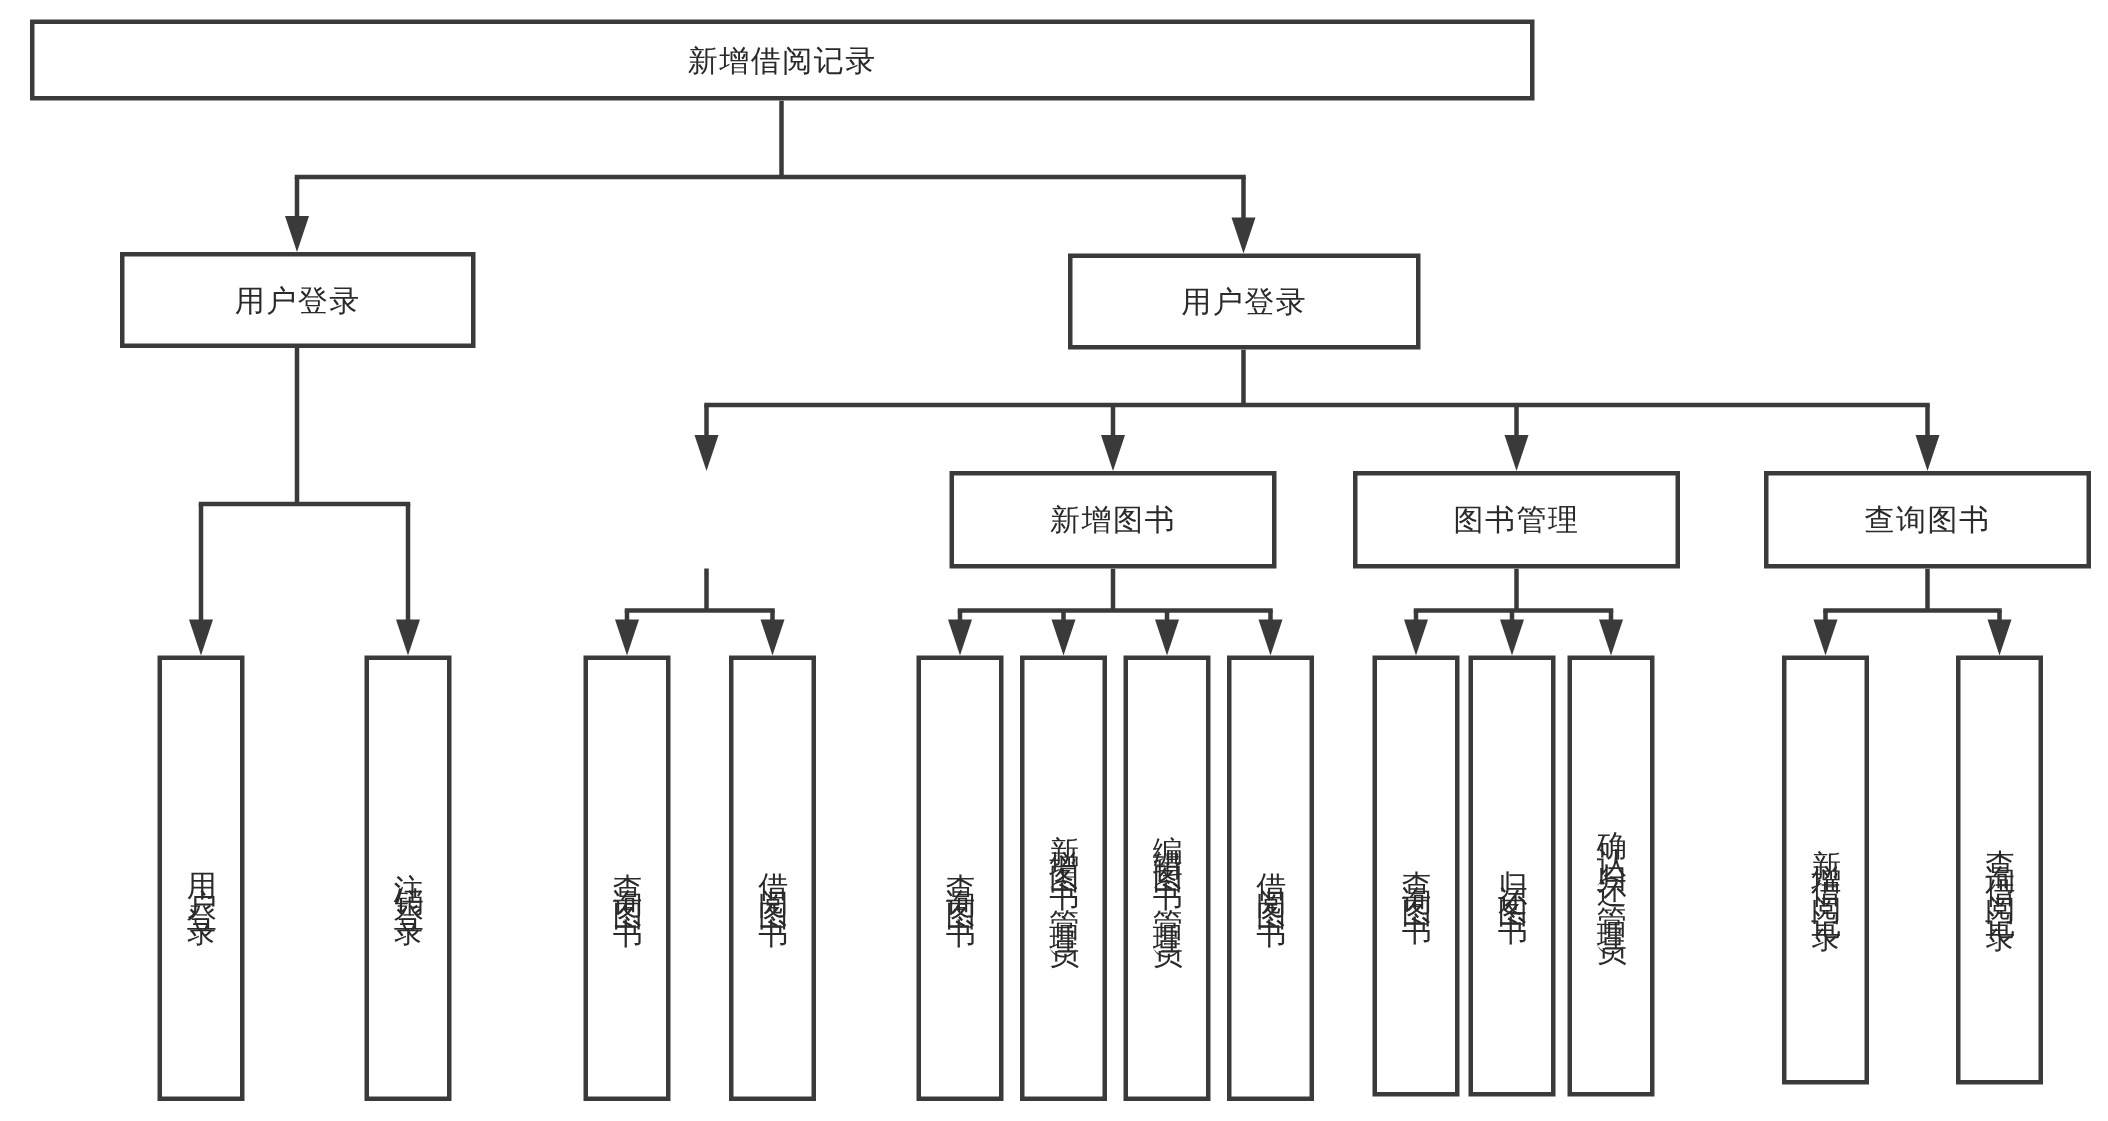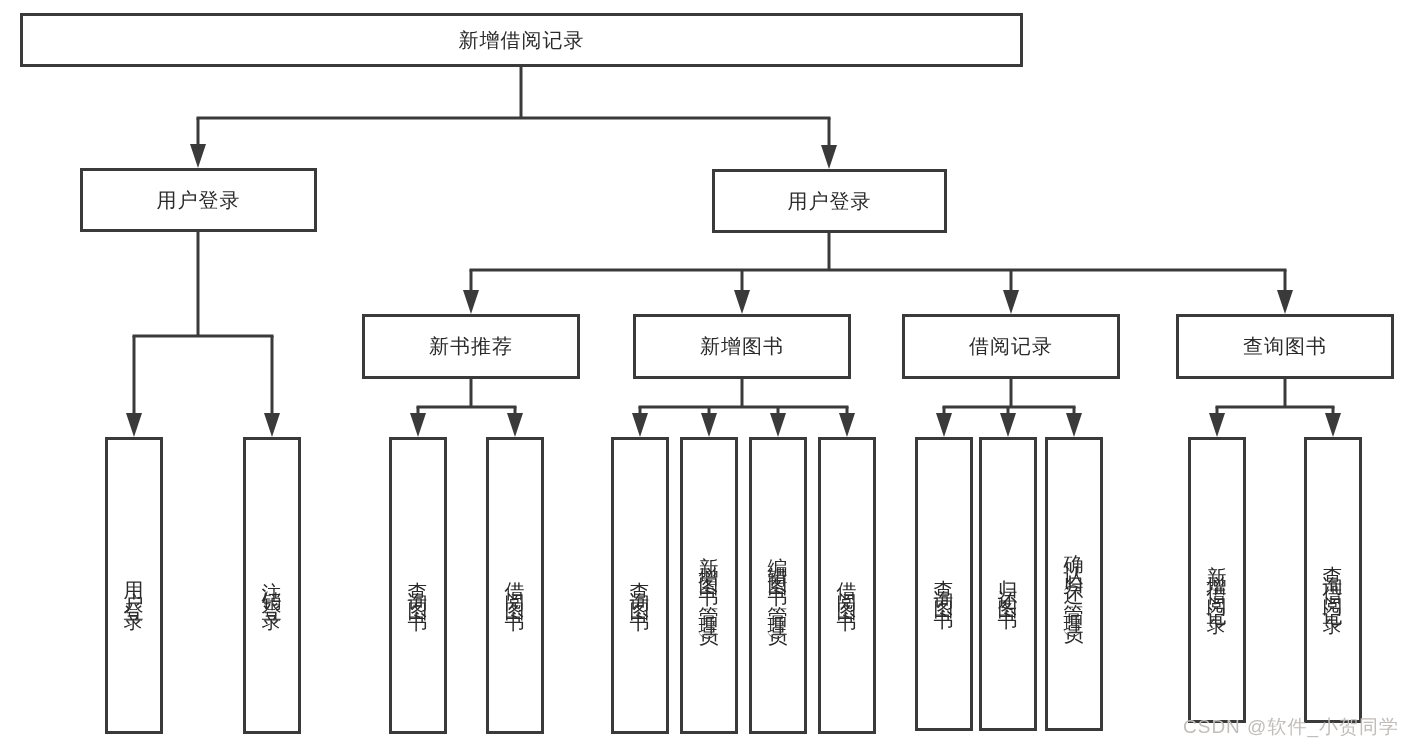--- a/index.html
+++ b/index.html
@@ -98,38 +98,36 @@
       <polygon points="1209,413 1225,413 1217,437"></polygon>
       <polygon points="1325,413 1341,413 1333,437"></polygon>
     </g>
   </svg>
 
   <div class="hbox" style="left:20px;top:13px;width:1003px;height:54px">新增借阅记录</div>
 
   <div class="hbox" style="left:80px;top:168px;width:237px;height:64px">用户登录</div>
   <div class="hbox" style="left:712px;top:169px;width:235px;height:64px">用户登录</div>
 
-  <div class="hbox" style="left:362px;top:314px;width:218px;height:65px">新书推荐</div>
   <div class="hbox" style="left:633px;top:314px;width:218px;height:65px">新增图书</div>
-  <div class="hbox" style="left:902px;top:314px;width:218px;height:65px">借阅记录</div>
+  <div class="hbox" style="left:902px;top:314px;width:218px;height:65px">图书管理</div>
   <div class="hbox" style="left:1176px;top:314px;width:218px;height:65px">查询图书</div>
 
   <div class="vbox" style="left:105px">用户登录</div>
   <div class="vbox" style="left:243px">注销登录</div>
 
   <div class="vbox" style="left:389px">查询图书</div>
   <div class="vbox" style="left:486px">借阅图书</div>
 
   <div class="vbox" style="left:611px">查询图书</div>
   <div class="vbox" style="left:680px">新增图书（管理员）</div>
   <div class="vbox" style="left:749px">编辑图书（管理员）</div>
   <div class="vbox" style="left:818px">借阅图书</div>
 
   <div class="vbox" style="left:915px;height:294px">查询图书</div>
   <div class="vbox" style="left:979px;height:294px">归还图书</div>
   <div class="vbox" style="left:1045px;height:294px">确认归还（管理员）</div>
 
   <div class="vbox" style="left:1188px;height:286px">新增借阅记录</div>
   <div class="vbox" style="left:1304px;height:286px">查询借阅记录</div>
 
-  <div class="watermark">CSDN @软件_小贺同学</div>
 
 </div>
 
 </body></html>

